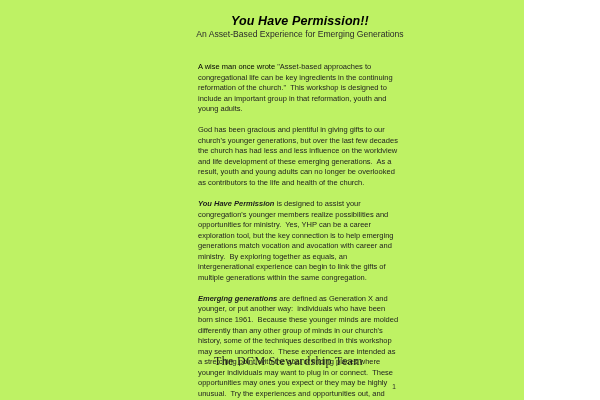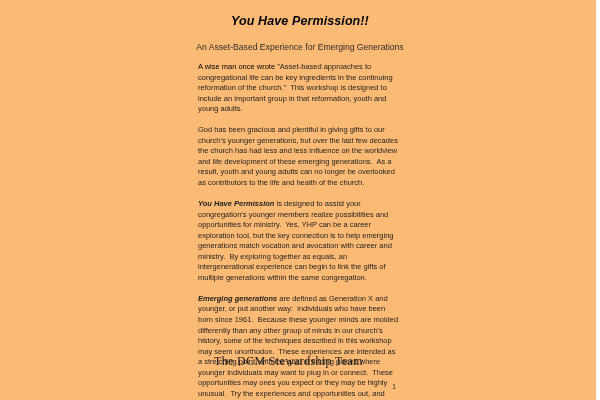--- a/index.html
+++ b/index.html
@@ -14,23 +14,23 @@
     overflow: hidden;
     font-family: "Liberation Sans", sans-serif;
     color: #1a1a1a;
     -webkit-font-smoothing: antialiased;
   }
 
   .page {
     position: absolute;
     left: 0;
     top: 0;
-    width: 596px;
+    width: 524px;
     height: 400px;
-    background: #fdba74;
+    background: #bef264;
   }
 
   
   .title-block {
     position: absolute;
     left: 150px;
     top: 14px;
     width: 300px;
     text-align: center;
   }
@@ -42,21 +42,21 @@
     letter-spacing: 0.1px;
     color: #000000;
     line-height: 14px;
     margin: 0;
   }
   .doc-subtitle {
     font-family: "Liberation Sans", sans-serif;
     font-size: 8.6px;
     color: #2a2a2a;
     line-height: 10.6px;
-    margin: 14px 0 0 0;
+    margin: 1px 0 0 0;
   }
 
   
   .body-col {
     position: absolute;
     left: 198px;
     top: 62px;
     width: 203px;
   }
 

